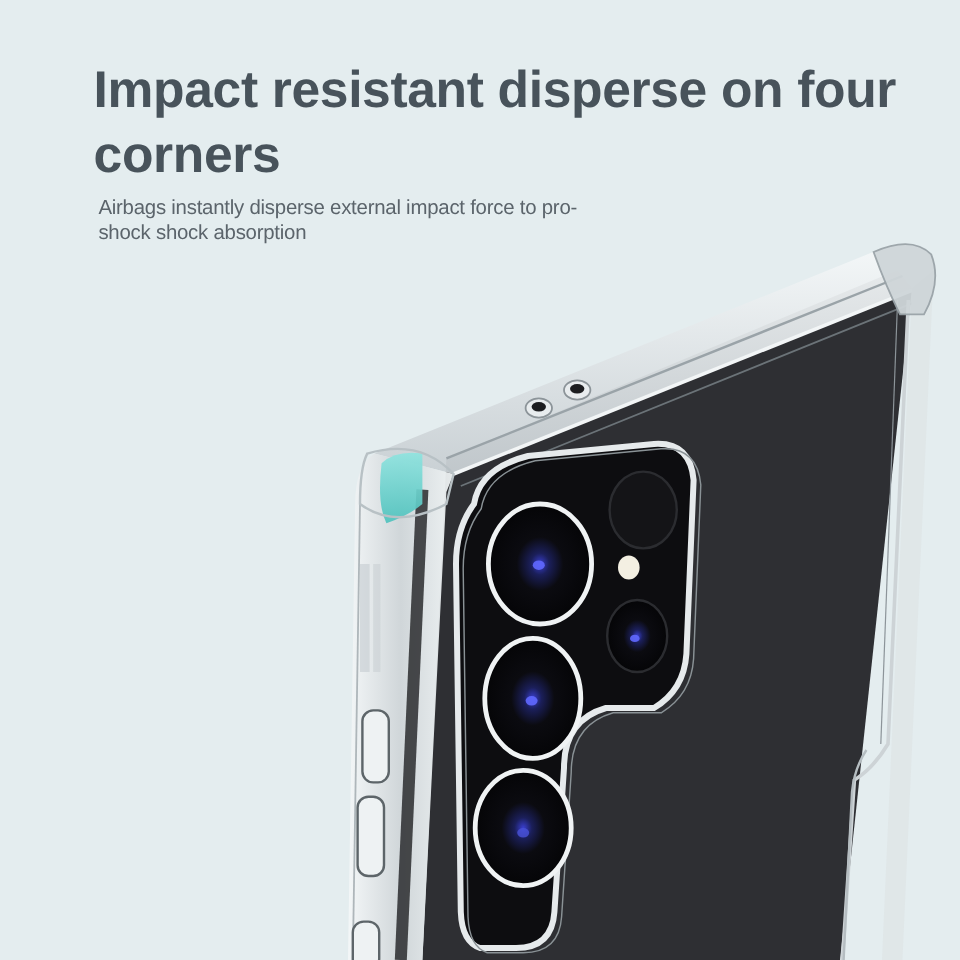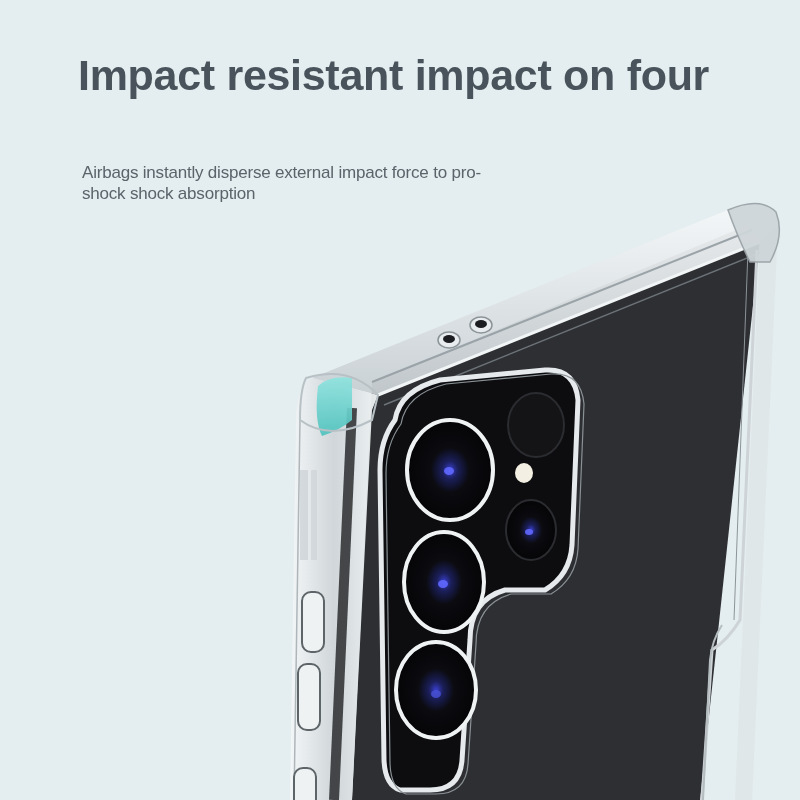--- a/index.html
+++ b/index.html
@@ -49,21 +49,22 @@
       width: 800px;
       height: 800px;
     }
   </style>
 </head>
 <body>
 
 <div class="canvas">
 
   <h1 class="headline">
-    <span>Impact resistant impact on four</span><br>
+    <span>Impact resistant disperse on four</span><br>
+    <span>corners</span>
   </h1>
 
   <p class="subtext">
     <span>Airbags instantly disperse external impact force to pro-</span><br>
     <span>shock shock absorption</span>
   </p>
 
   <svg class="phone-art" viewBox="0 0 800 800" xmlns="http://www.w3.org/2000/svg">
     <defs>
       <linearGradient id="caseEdge" x1="0" y1="0" x2="1" y2="0">

